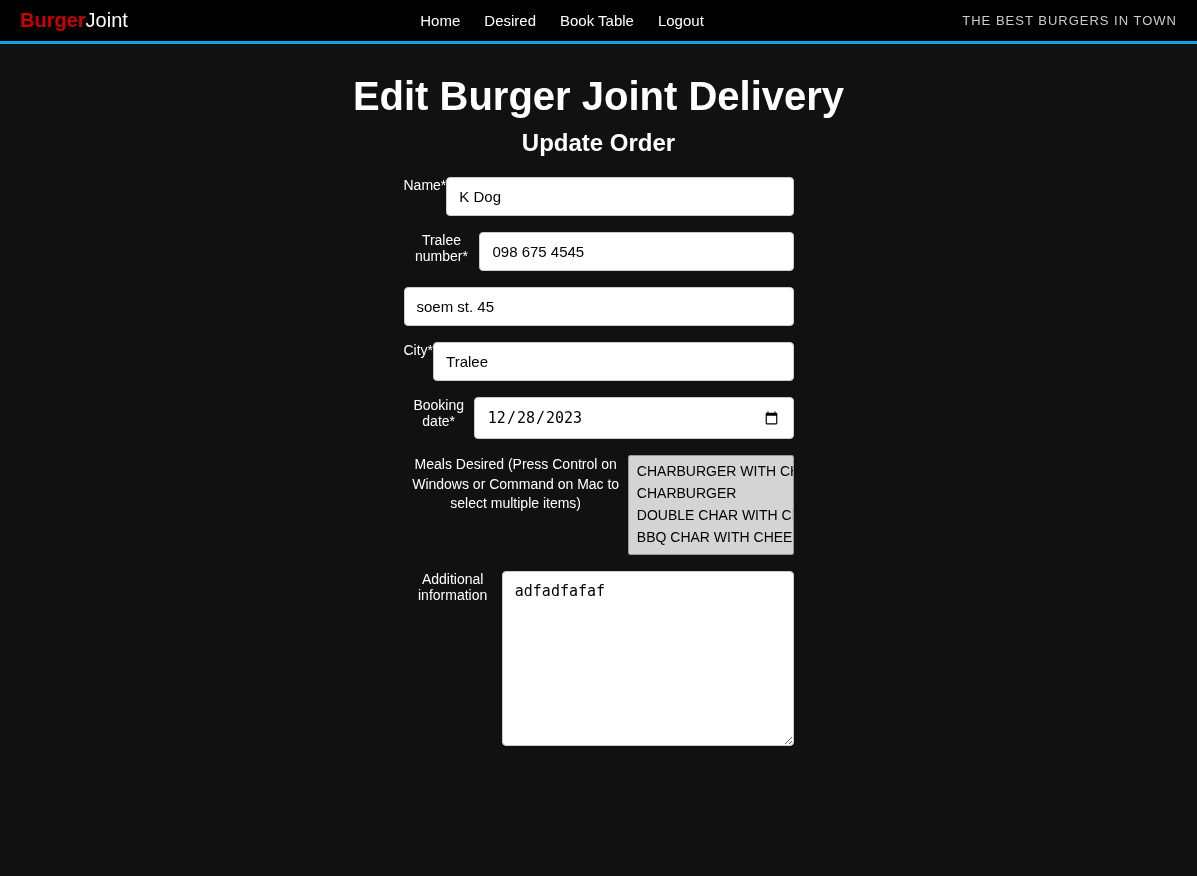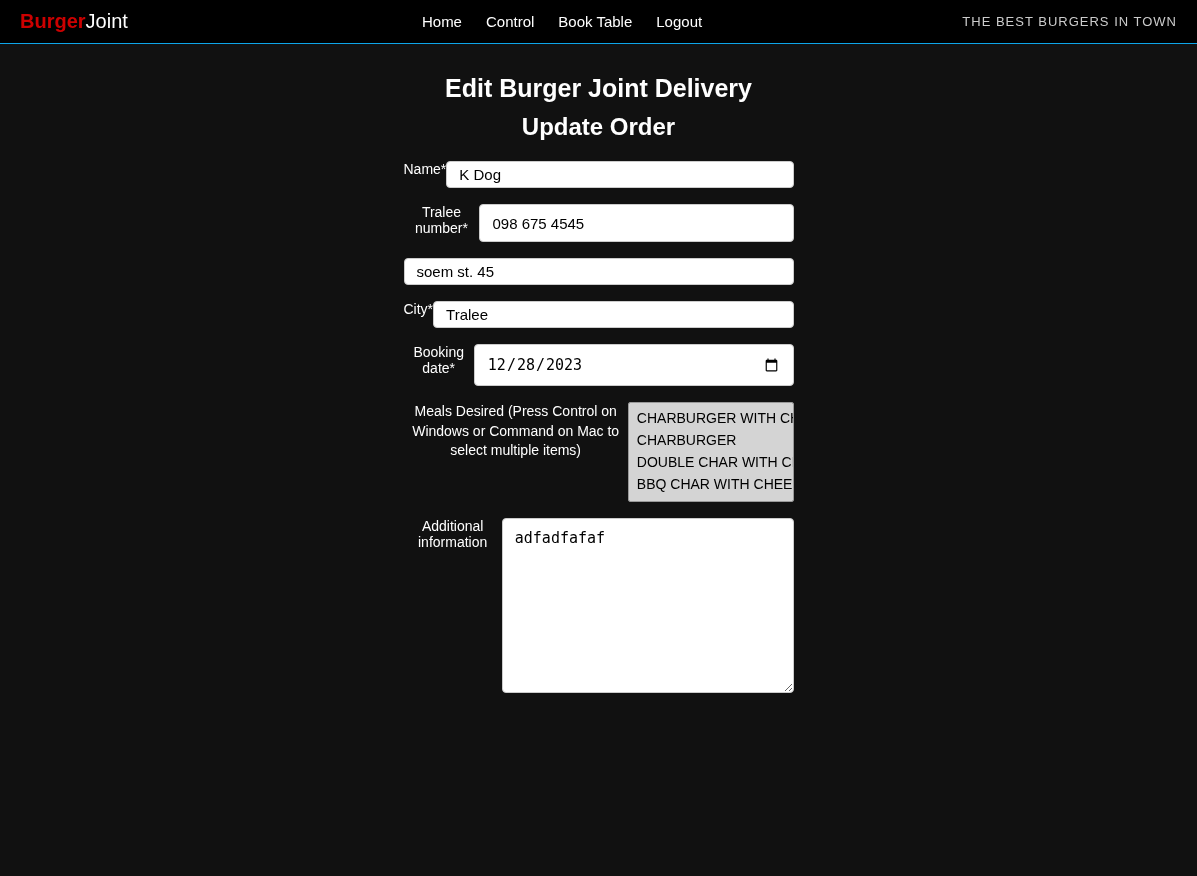--- a/index.html
+++ b/index.html
@@ -17,21 +17,21 @@
     }
 
     
     nav {
       background-color: #000000;
       display: flex;
       align-items: center;
       justify-content: space-between;
       padding: 0 20px;
       height: 44px;
-      border-bottom: 1px solid #0ea5e9;
+      border-bottom: 3px solid #0ea5e9;
     }
 
     .nav-logo {
       font-size: 20px;
       font-weight: bold;
       color: #ffffff;
     }
 
     .nav-logo span {
       color: #cc0000;
@@ -58,21 +58,21 @@
 
     
     .main-content {
       display: flex;
       flex-direction: column;
       align-items: center;
       padding: 30px 20px 50px;
     }
 
     .page-title {
-      font-size: 25px;
+      font-size: 40px;
       font-weight: bold;
       color: #ffffff;
       margin-bottom: 10px;
       text-align: center;
     }
 
     .form-title {
       font-size: 24px;
       font-weight: bold;
       color: #ffffff;
@@ -98,21 +98,21 @@
       font-size: 14px;
       text-align: center;
       margin-bottom: 6px;
     }
 
     .field-input {
       background-color: #ffffff;
       color: #000000;
       border: 1px solid #cccccc;
       border-radius: 4px;
-      padding: 4px 12px;
+      padding: 10px 12px;
       font-size: 15px;
       outline: none;
       width: 100%;
     }
 
     .date-input {
       background-color: #ffffff;
       color: #000000;
       border: 1px solid #cccccc;
       border-radius: 4px;
@@ -160,21 +160,21 @@
       resize: vertical;
     }
   </style>
 </head>
 <body>
 
 <nav>
   <div class="nav-logo"><span style="color:#cc0000;font-weight:bold;">Burger</span><span style="color:#ffffff;font-weight:normal;">Joint</span></div>
   <div class="nav-links">
     <a href="#">Home</a>
-    <a href="#">Control</a>
+    <a href="#">Desired</a>
     <a href="#">Book Table</a>
     <a href="#">Logout</a>
   </div>
   <div class="nav-tagline">THE BEST BURGERS IN TOWN</div>
 </nav>
 
 <div class="main-content">
   <h1 class="page-title">Edit Burger Joint Delivery</h1>
   <h2 class="form-title">Update Order</h2>
 

